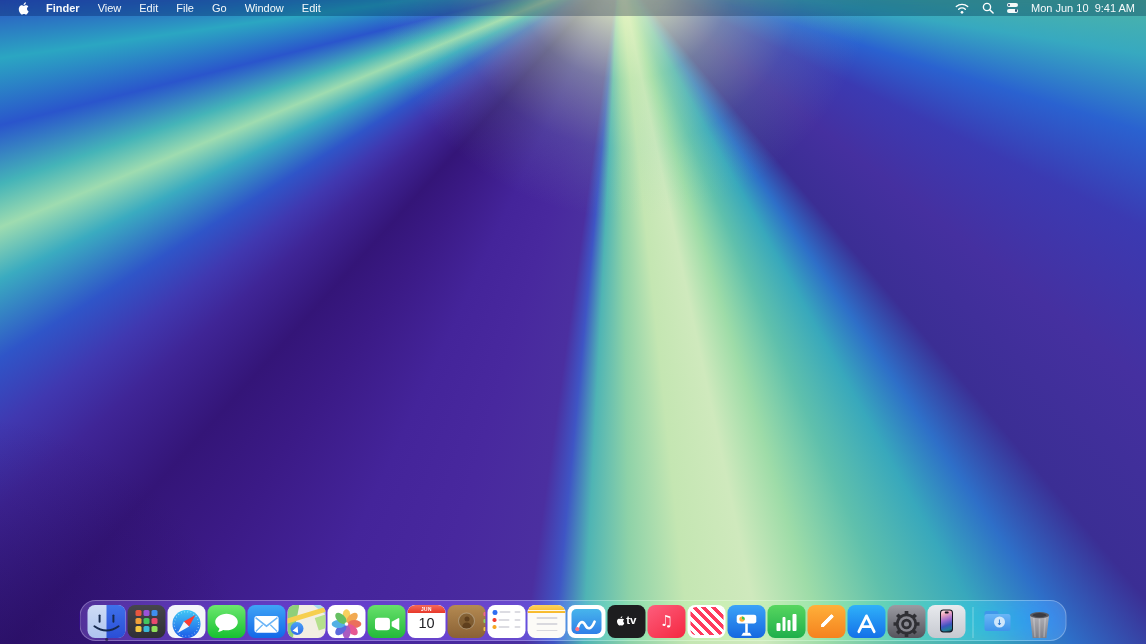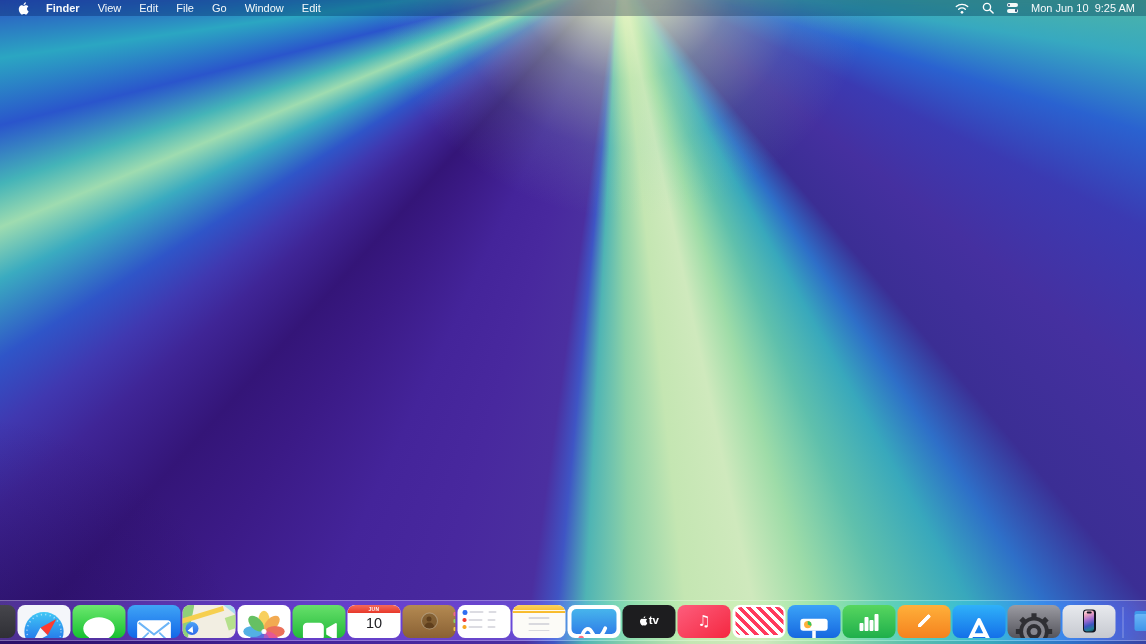--- a/index.html
+++ b/index.html
@@ -34,21 +34,21 @@
   .cc-pill{width:11px;height:4px;border-radius:2px;background:rgba(255,255,255,.95);position:relative;}
   .cc-pill i{position:absolute;top:.9px;width:2.2px;height:2.2px;border-radius:50%;background:rgba(20,60,100,.9);}
   .cc-pill.t i{left:1px;} .cc-pill.b i{right:1px;}
   .clock{font-size:11px;font-weight:500;color:rgba(255,255,255,.96);white-space:pre;}
 
   
   .dock{position:absolute;bottom:3px;left:50%;transform:translateX(-50%);height:41px;
     display:flex;align-items:flex-start;gap:2px;padding:3.5px 7px 0 7px;border-radius:16px;
     background:rgba(255,255,255,.15);border:.5px solid rgba(255,255,255,.28);
     backdrop-filter:blur(20px) saturate(170%);box-sizing:border-box;}
-  .slot{position:relative;width:53px;height:33px;flex:0 0 auto;}
+  .slot{position:relative;width:38px;height:33px;flex:0 0 auto;}
   .icn{position:absolute;inset:0;border-radius:7.5px;overflow:hidden;}
   .slot.running::after{content:"";position:absolute;left:50%;bottom:-3.5px;transform:translateX(-50%);
     width:2.6px;height:2.6px;border-radius:50%;background:rgba(25,25,45,.6);}
   .divider{width:1px;height:31px;margin:0 5px;align-self:center;background:rgba(255,255,255,.35);flex:0 0 auto;}
 
   
   .finder{background:linear-gradient(#cfdcf6,#aec4ef);}
   .finder .half{position:absolute;right:0;top:0;width:50%;height:100%;background:linear-gradient(#3e71ea,#2a4ed6);}
   .finder svg{position:absolute;inset:0;}
 
@@ -175,21 +175,21 @@
         <line x1="8.4" y1="8.4" x2="12" y2="12" stroke="#fff" stroke-width="1.6" stroke-linecap="round"></line>
       </svg>
       <span class="cc-icon">
         <span class="cc-pill t">
             <i></i>
           </span>
         <span class="cc-pill b">
             <i></i>
           </span>
       </span>
-      <span class="clock">Mon Jun 10  9:25 AM</span>
+      <span class="clock">Mon Jun 10  9:41 AM</span>
     </div>
   </div>
 
   <div class="dock">
 
     <div class="slot running" title="Finder">
       <div class="icn finder">
         <div class="half"></div>
         <svg viewBox="0 0 33 33">
           <line x1="10.5" y1="9" x2="10.5" y2="14.5" stroke="#16294f" stroke-width="1.7" stroke-linecap="round"></line>

